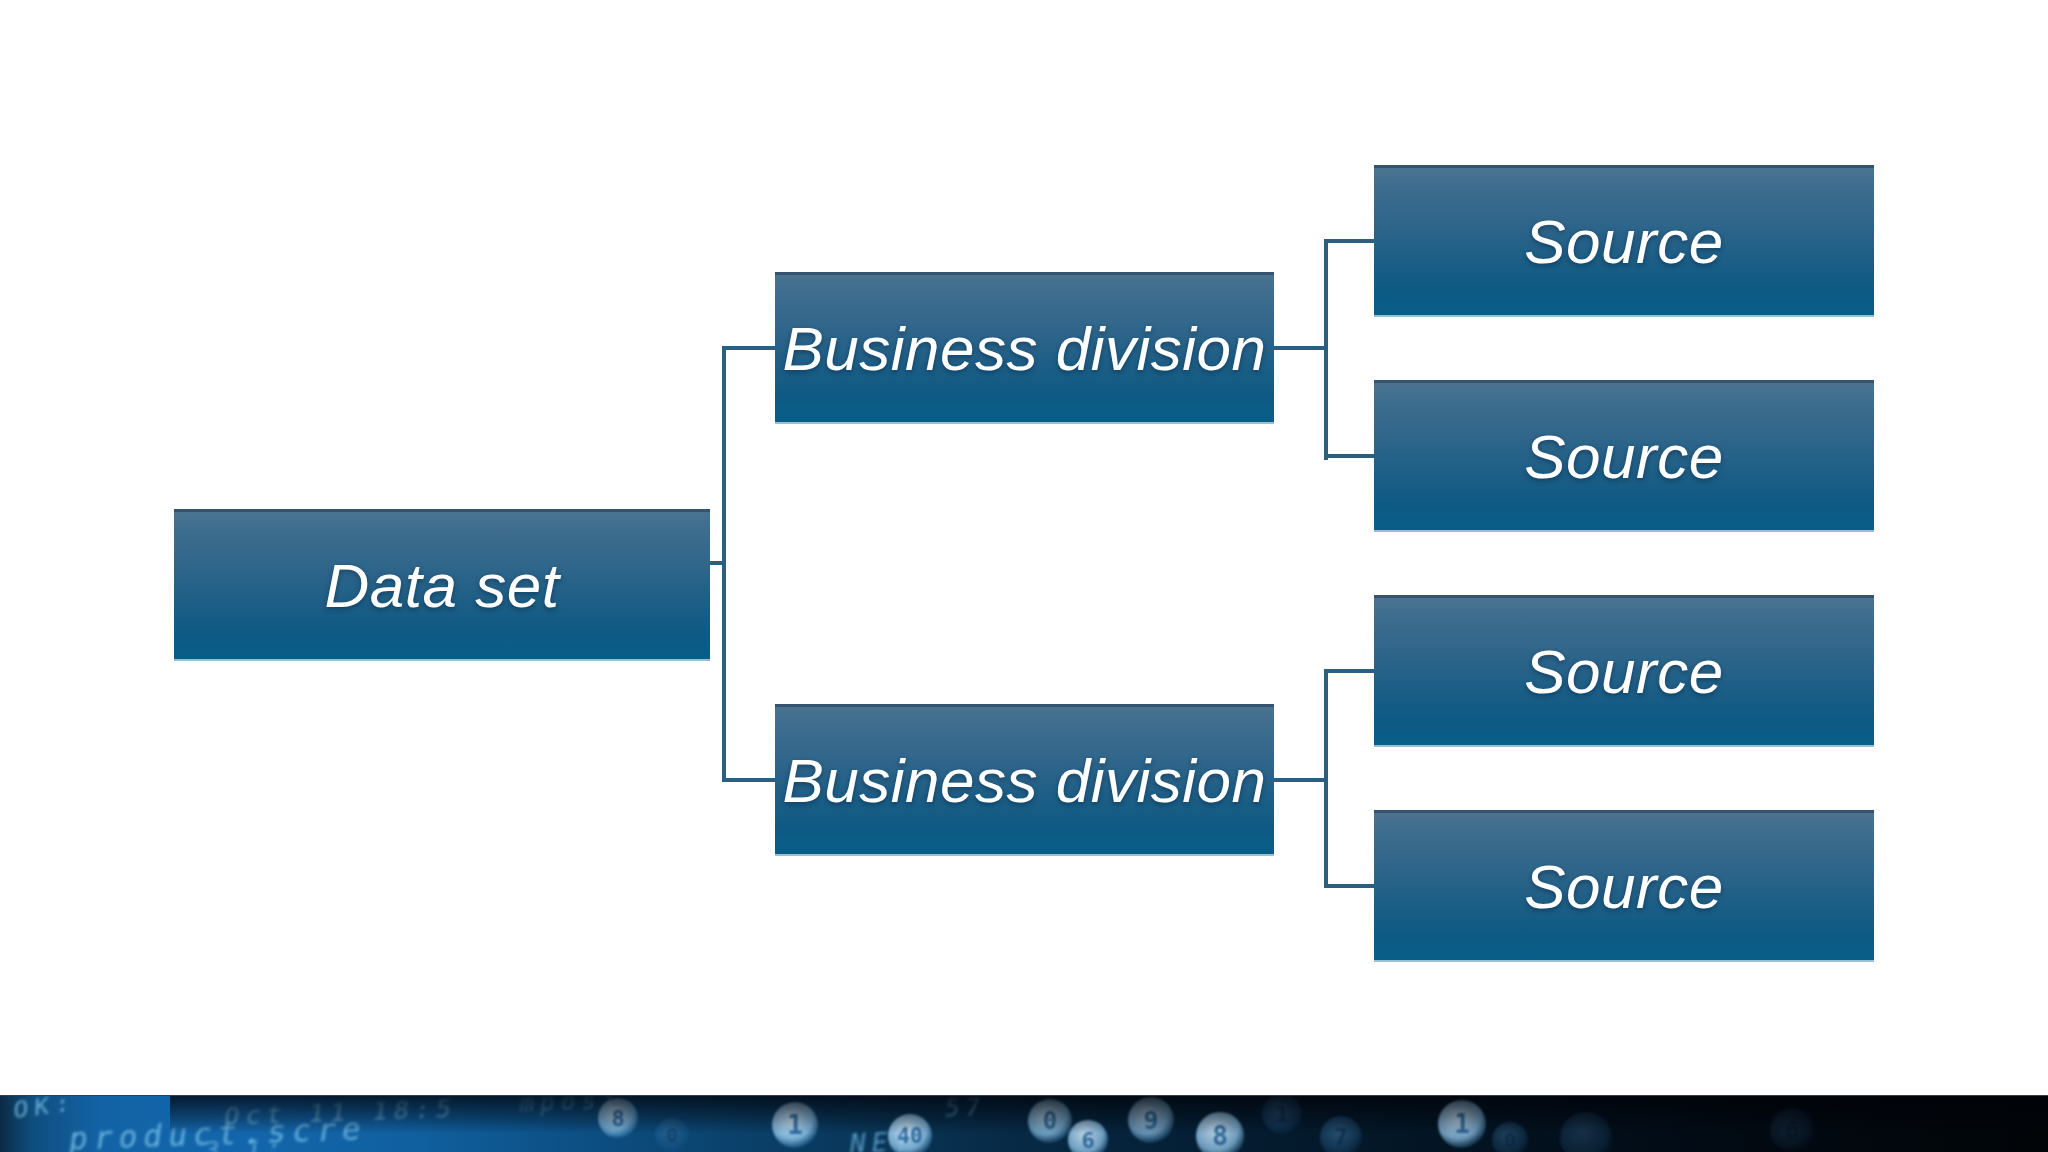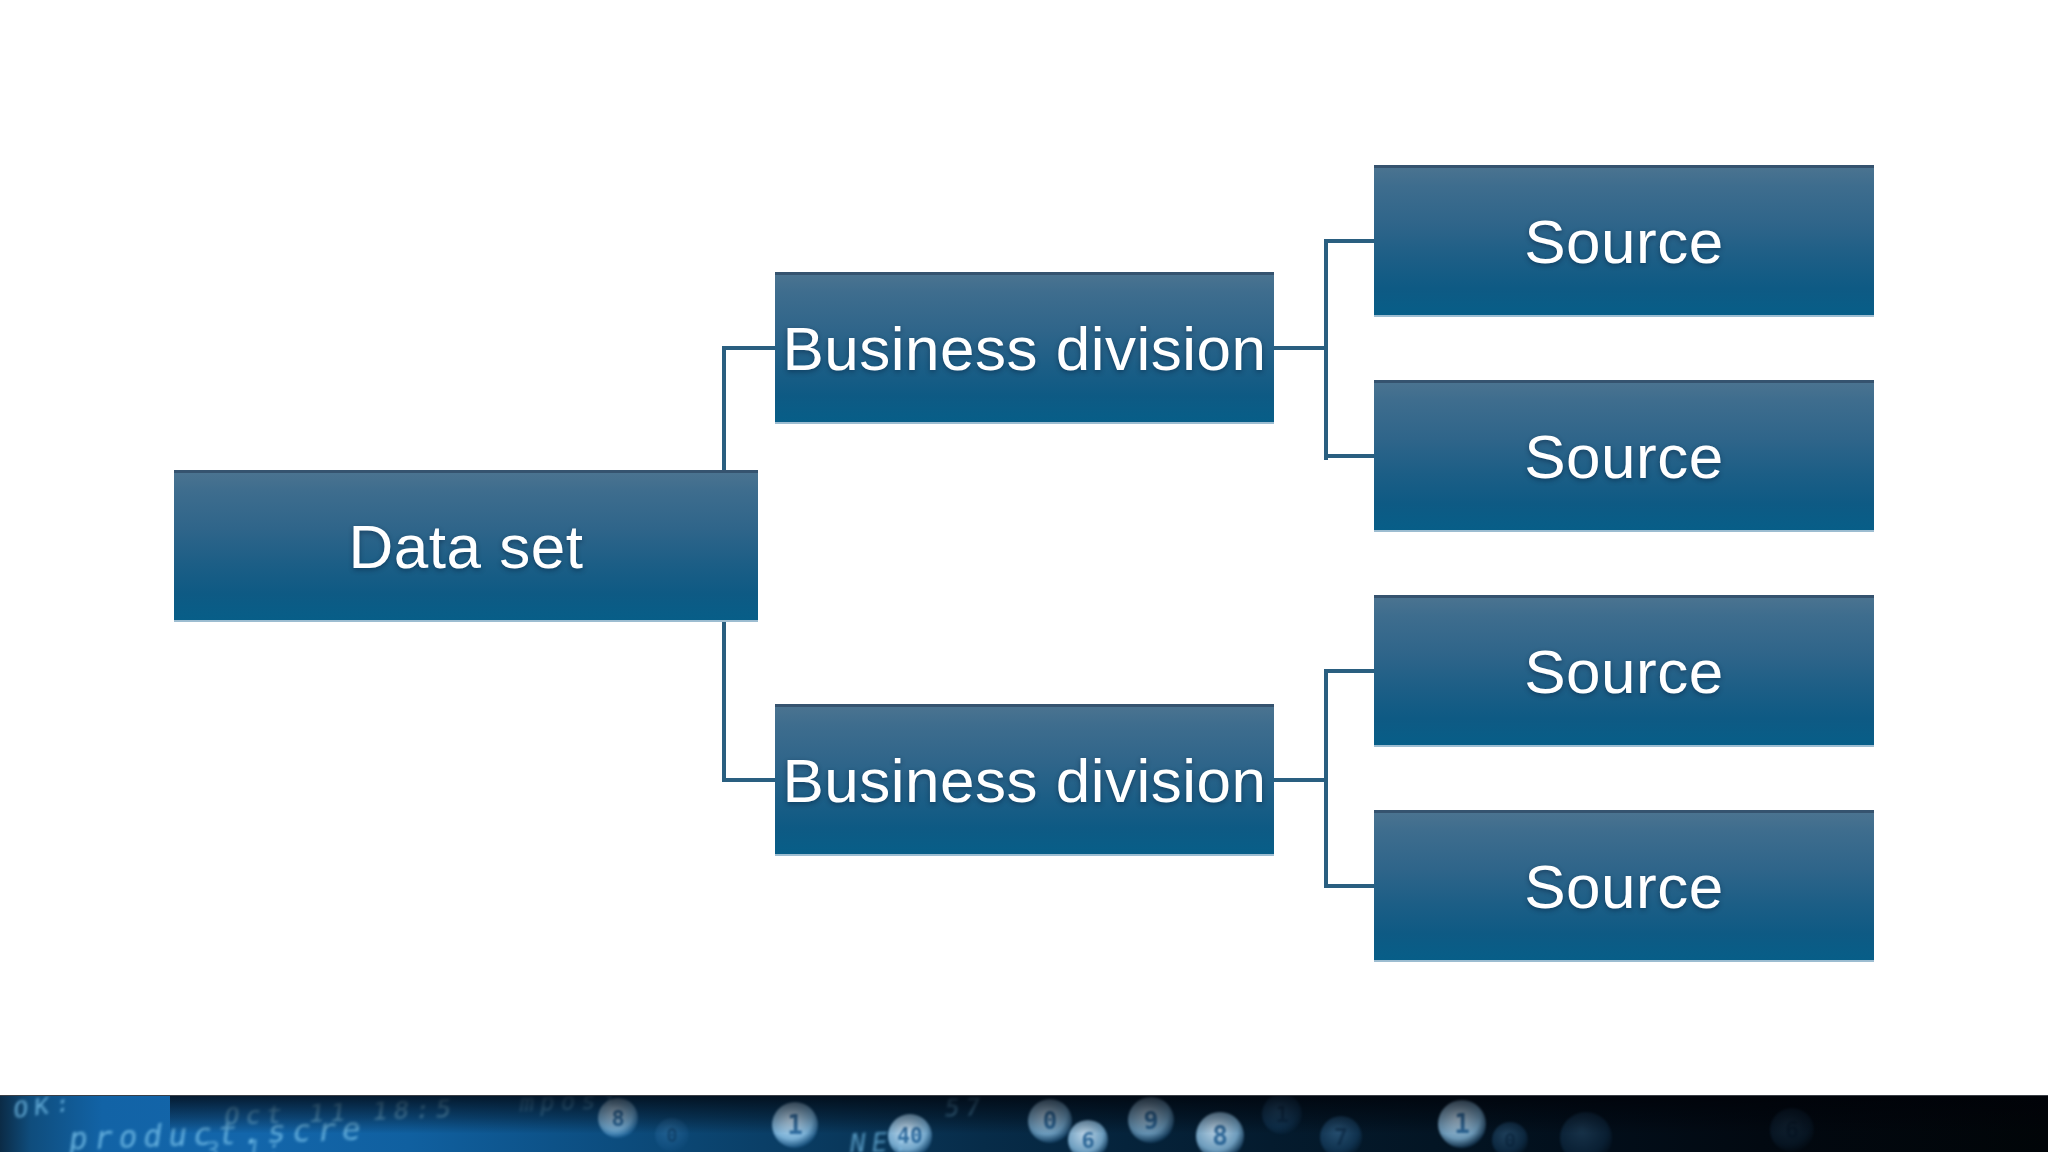--- a/index.html
+++ b/index.html
@@ -7,22 +7,22 @@
          font-family:"Liberation Sans",sans-serif;}
 
   
   .node{position:absolute;display:flex;align-items:center;justify-content:center;
         background:linear-gradient(180deg,var(--node-top,#4a7390) 0%,#3e6d8e 12%,
                    #2f658a 38%,#1c5e86 62%,#0e5a84 82%,var(--node-bottom,#075e88) 100%);
         border-top:3px solid var(--node-top-edge,#35536f);
         border-bottom:2px solid var(--node-bottom-edge,#9dbdd1);
         box-sizing:border-box;}
   .node-label{color:var(--node-text,#ffffff);font-size:62px;line-height:1;
-        letter-spacing:0.5px;text-shadow:0 2px 5px rgba(0,25,50,.45);white-space:nowrap;}
-  .n-root{left:174px;top:470px;width:584px;height:152px}
+        letter-spacing:0.5px;text-shadow:0 2px 5px rgba(0,25,50,.45);white-space:nowrap;font-style:italic;}
+  .n-root{left:174px;top:509px;width:536px;height:152px}
   .n-bd1{left:775px;top:272px;width:499px;height:152px}
   .n-bd2{left:775px;top:704px;width:499px;height:152px}
   .n-s1{left:1374px;top:165px;width:500px;height:152px}
   .n-s2{left:1374px;top:380px;width:500px;height:152px}
   .n-s3{left:1374px;top:595px;width:500px;height:152px}
   .n-s4{left:1374px;top:810px;width:500px;height:152px}
 
   
   .cl{position:absolute;background:var(--connector,#2a5f80);}
   .c-a{left:674px;top:561px;width:52px;height:4px}

